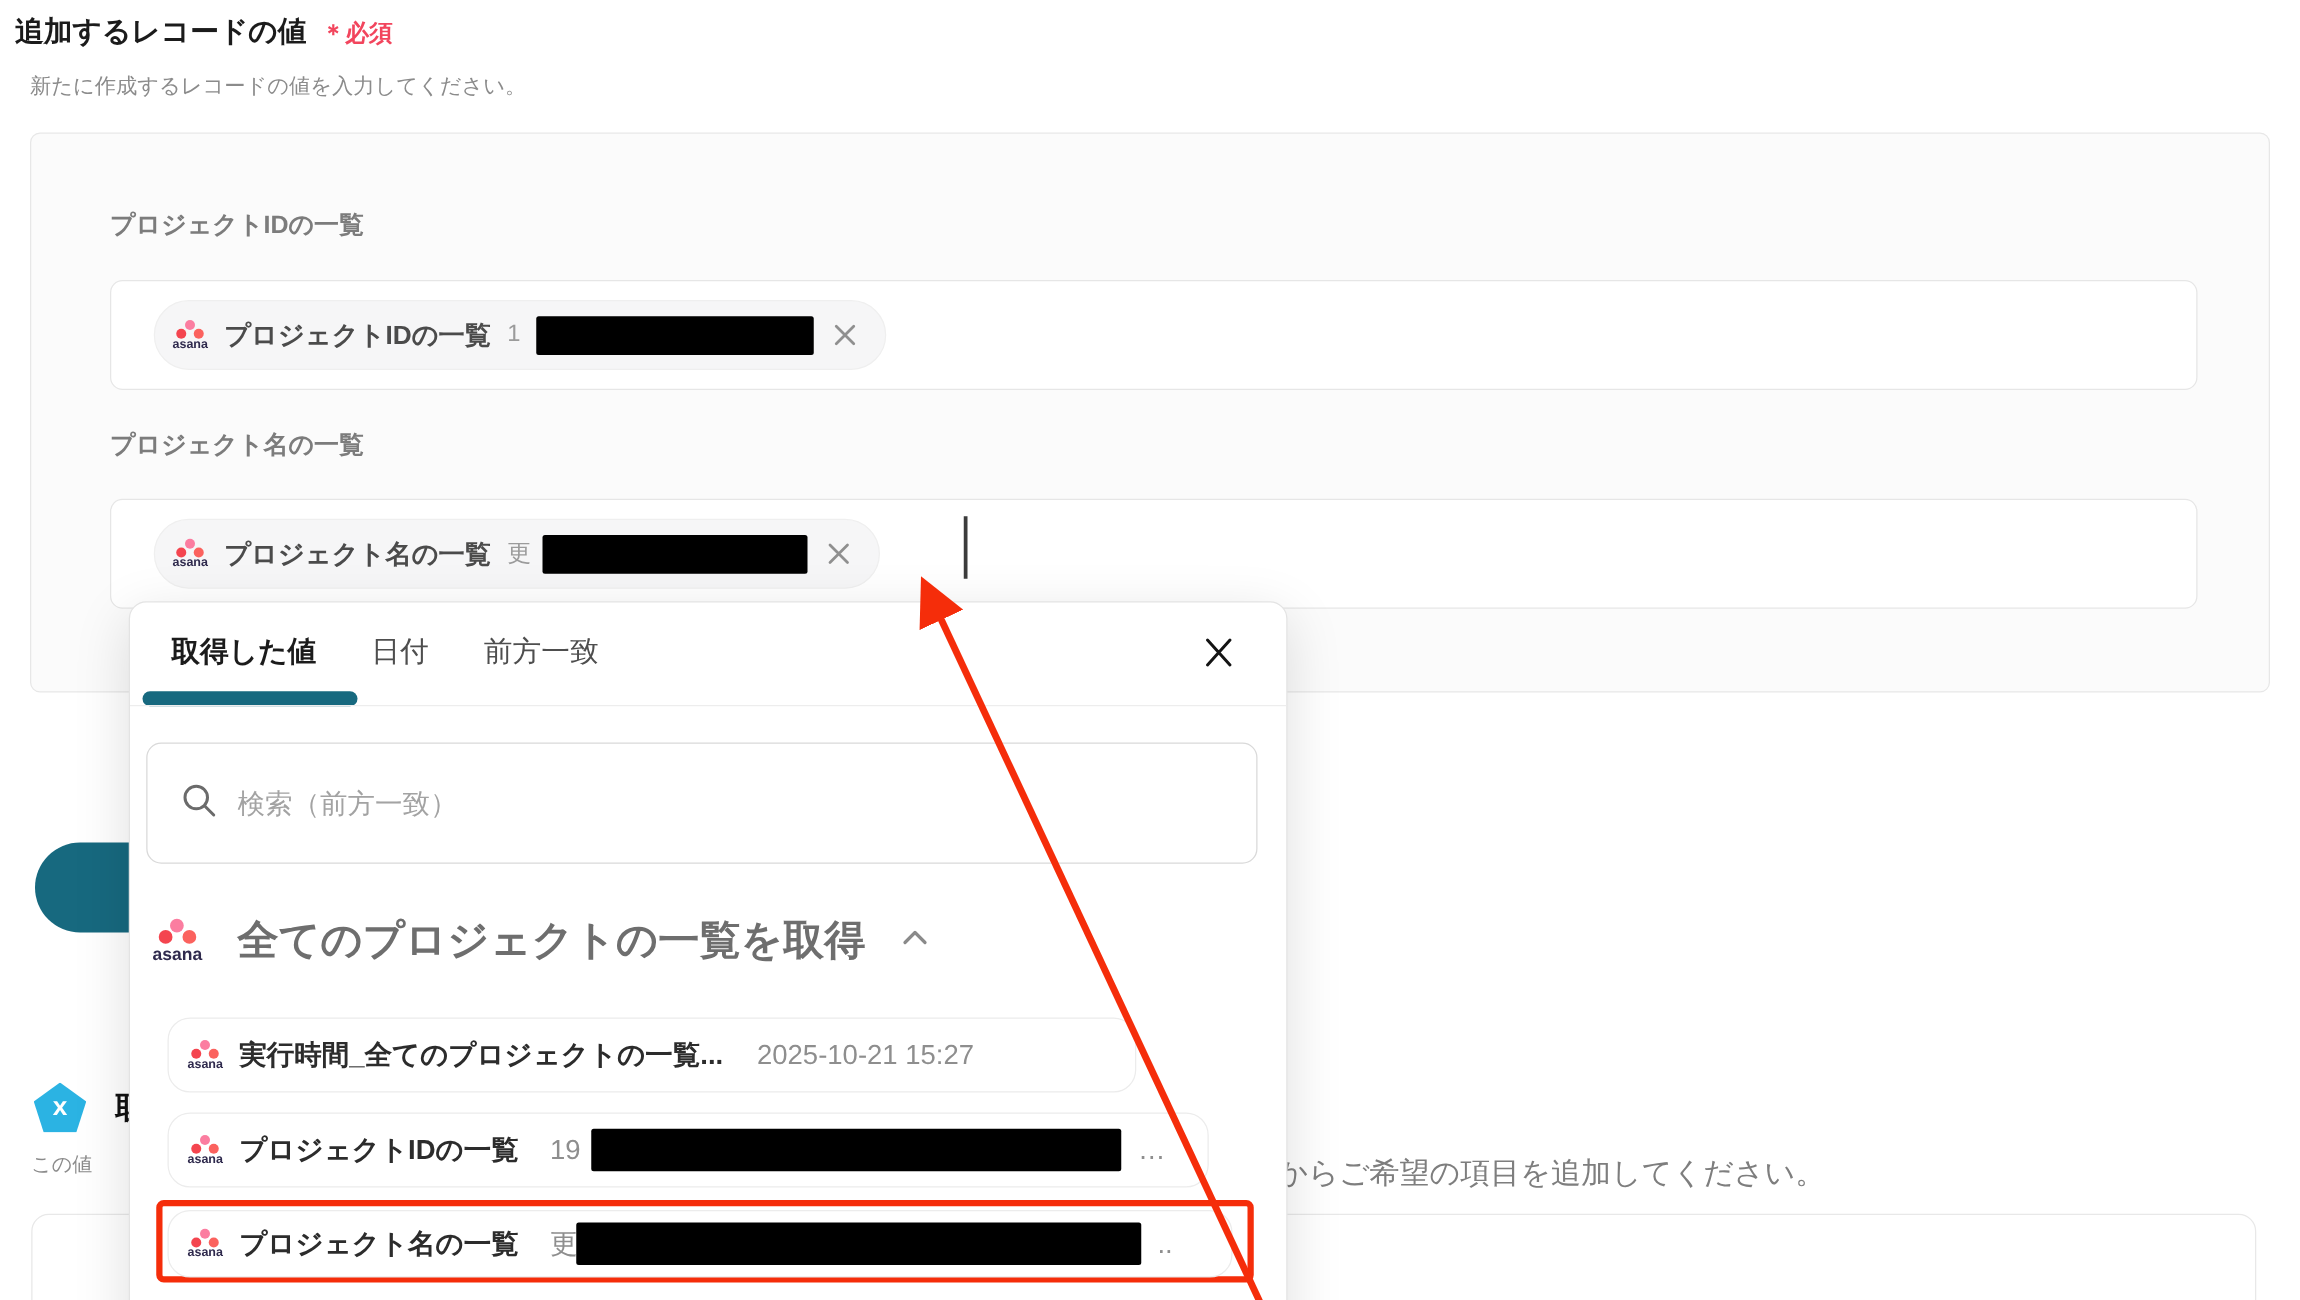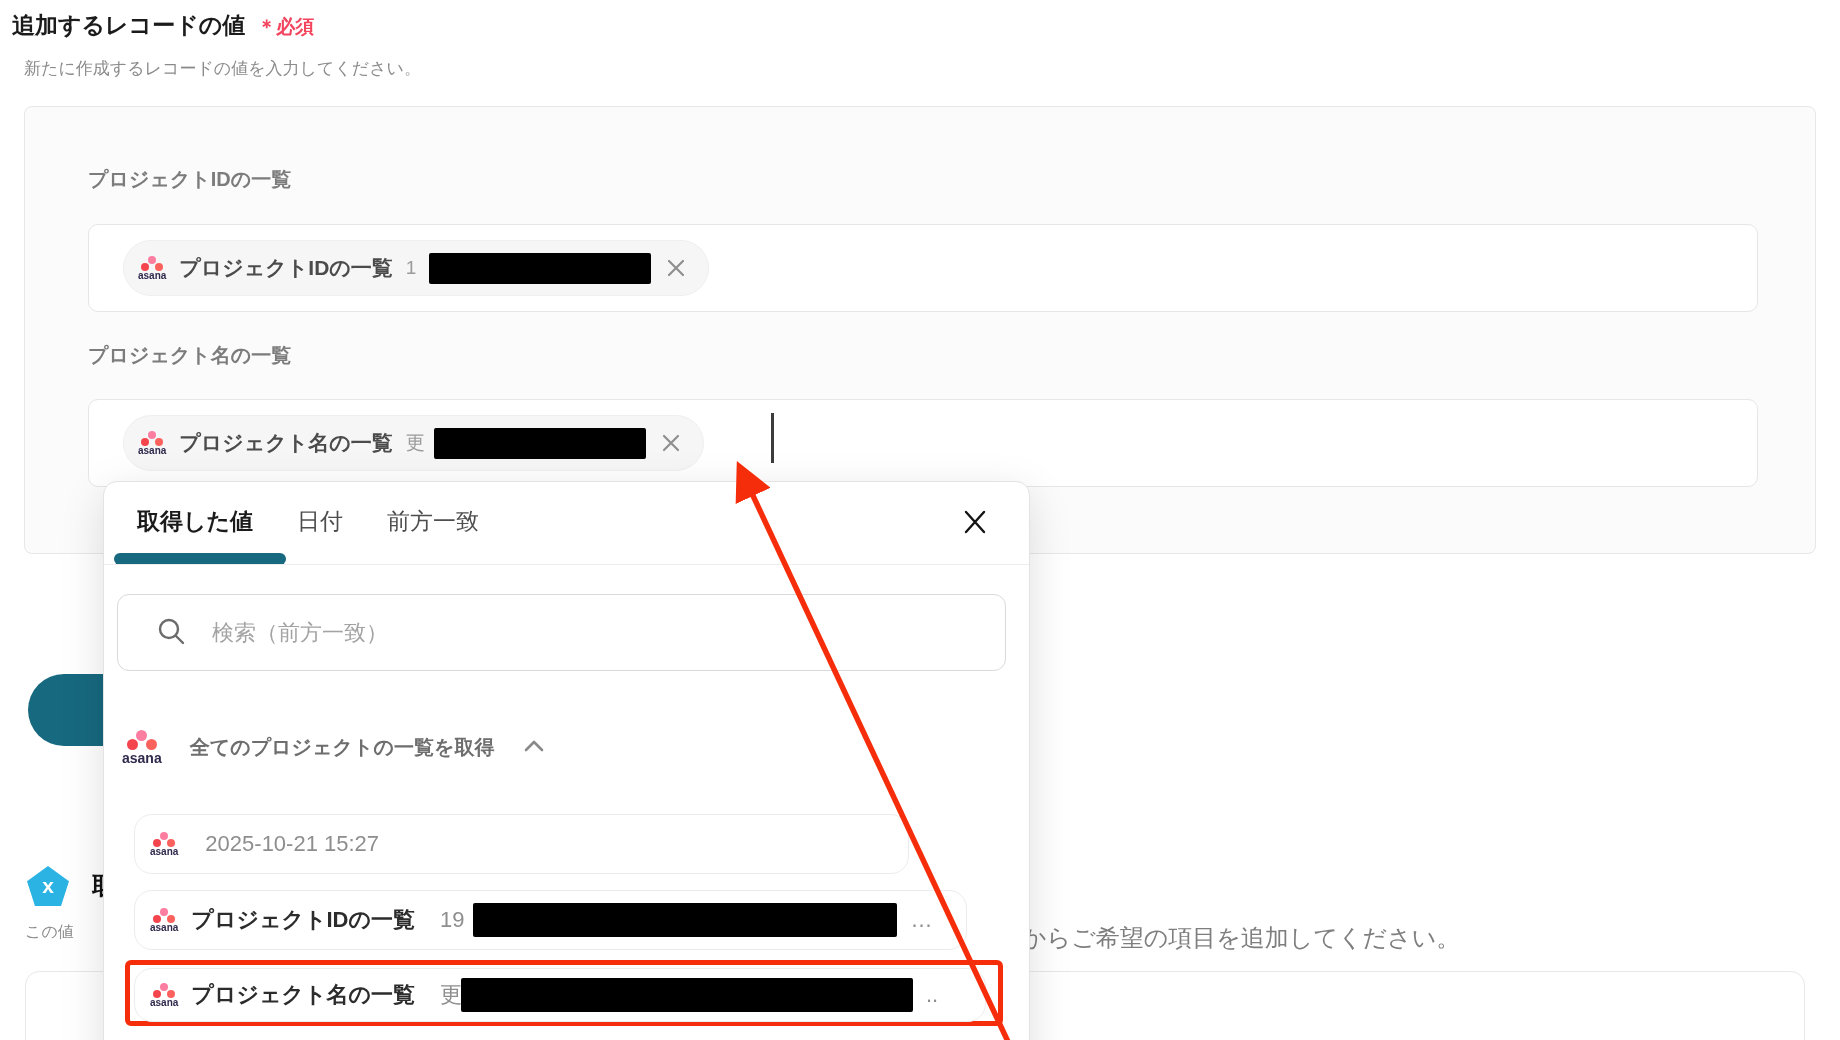--- a/index.html
+++ b/index.html
@@ -52,29 +52,29 @@
   .popup { left:103px; top:481px; width:927px; height:600px; background:#fff;
     border:1px solid #e3e3e3; border-radius:14px; z-index:10;
     box-shadow:0 12px 44px rgba(0,0,0,.13); }
   .tabs { position:absolute; left:33px; top:24px; display:flex; gap:44px; align-items:baseline; }
   .tab { font-size:23px; color:#4e4e4e; font-weight:500; cursor:pointer; }
   .tab.active { font-weight:700; color:#1b1b1b; }
   .tab-underline { position:absolute; left:10px; top:71px; width:172px; height:12px;
     background:#17697f; border-radius:8px; }
   .pclose { position:absolute; right:38px; top:24px; cursor:pointer; }
   .pdivider { position:absolute; left:0; right:0; top:82px; height:1px; background:#ededed; }
-  .search { position:absolute; left:13px; top:112px; width:889px; height:77px;
+  .search { position:absolute; left:13px; top:112px; width:889px; height:97px;
     border:1.5px solid #d9d9d9; border-radius:12px; display:flex; align-items:center;
-    gap:26px; padding-left:38px; background:#fff; }
+    gap:16px; padding-left:26px; background:#fff; }
   .search input { border:none; outline:none; font-size:22px; color:#3a3a3a; width:700px;
     font-family:inherit; background:transparent; }
   .search input::placeholder { color:#a3a3a3; }
   .section { position:absolute; left:18px; top:248px; display:flex; align-items:center;
     gap:28px; cursor:pointer; }
-  .section-title { font-size:20px; font-weight:700; color:#6e6e6e; }
+  .section-title { font-size:33px; font-weight:700; color:#6e6e6e; }
   .pitem { position:absolute; left:30px; background:#fff; border:1.5px solid #ececec;
     border-radius:18px; display:flex; align-items:center; gap:13px;
     padding:0 18px 0 15px; cursor:pointer; }
   .pi1 { top:332px; width:775px; height:60px; }
   .pi2 { top:408px; width:833px; height:60px; }
   .pi3 { top:486px; width:852px; height:54px; z-index:3; }
   .pitem .nm { font-size:22px; font-weight:700; color:#2c2c2c; white-space:nowrap; }
   .pitem .vl { font-size:22px; color:#8e8e8e; white-space:nowrap; }
   .ibar { height:34px; background:#000; border-radius:2px; }
   .ibar2 { width:424px; margin-left:-4px; } .ibar3 { width:452px; margin-left:-14px; }
@@ -206,20 +206,21 @@
 
   <div class="pitem pi1">
     <span class="asana sz-s">
       <span class="dots">
           <span class="dot d-top"></span>
           <span class="dot d-l"></span>
           <span class="dot d-r"></span>
         </span>
       <span class="word">asana</span>
     </span>
+    <span class="nm">実行時間_全てのプロジェクトの一覧...</span>
     <span class="vl" style="margin-left:14px">2025-10-21 15:27</span>
   </div>
 
   <div class="pitem pi2">
     <span class="asana sz-s">
       <span class="dots">
           <span class="dot d-top"></span>
           <span class="dot d-l"></span>
           <span class="dot d-r"></span>
         </span>

